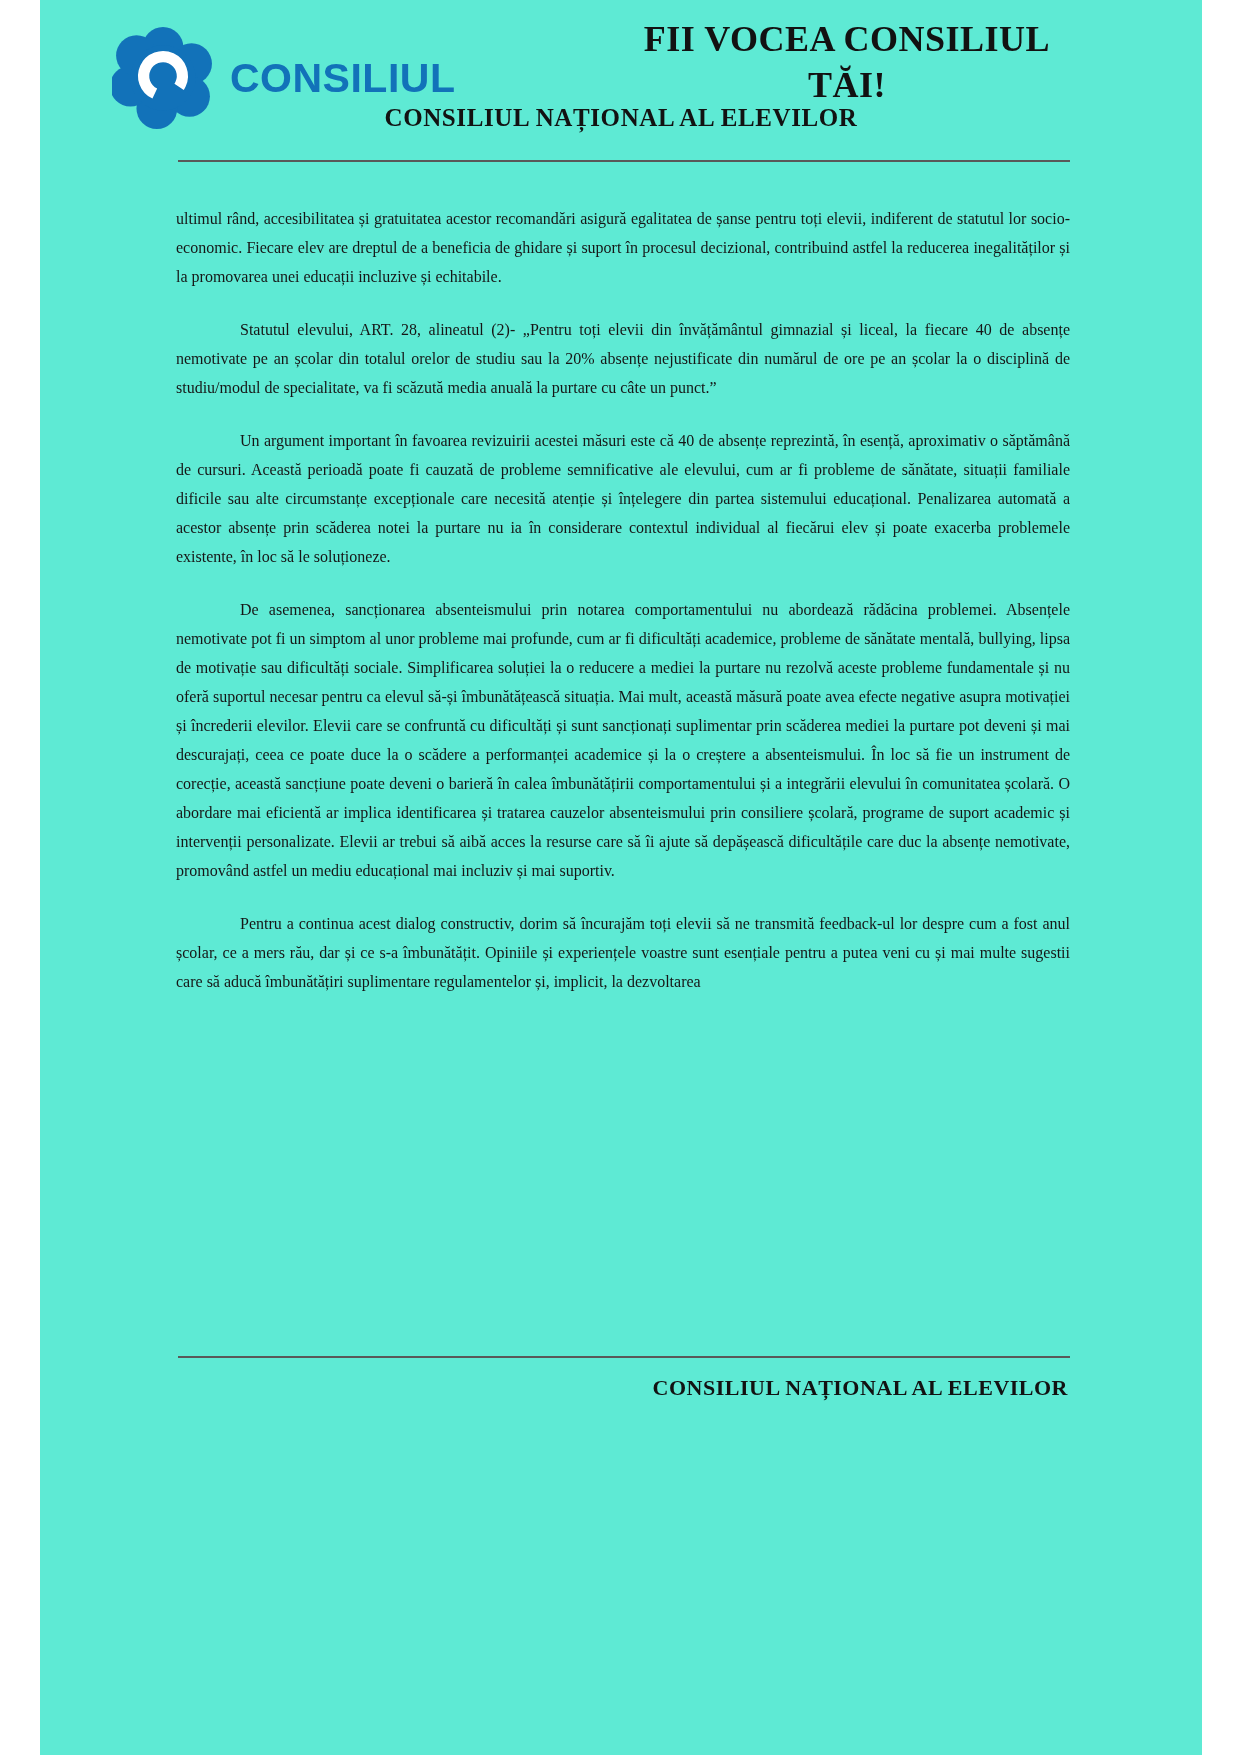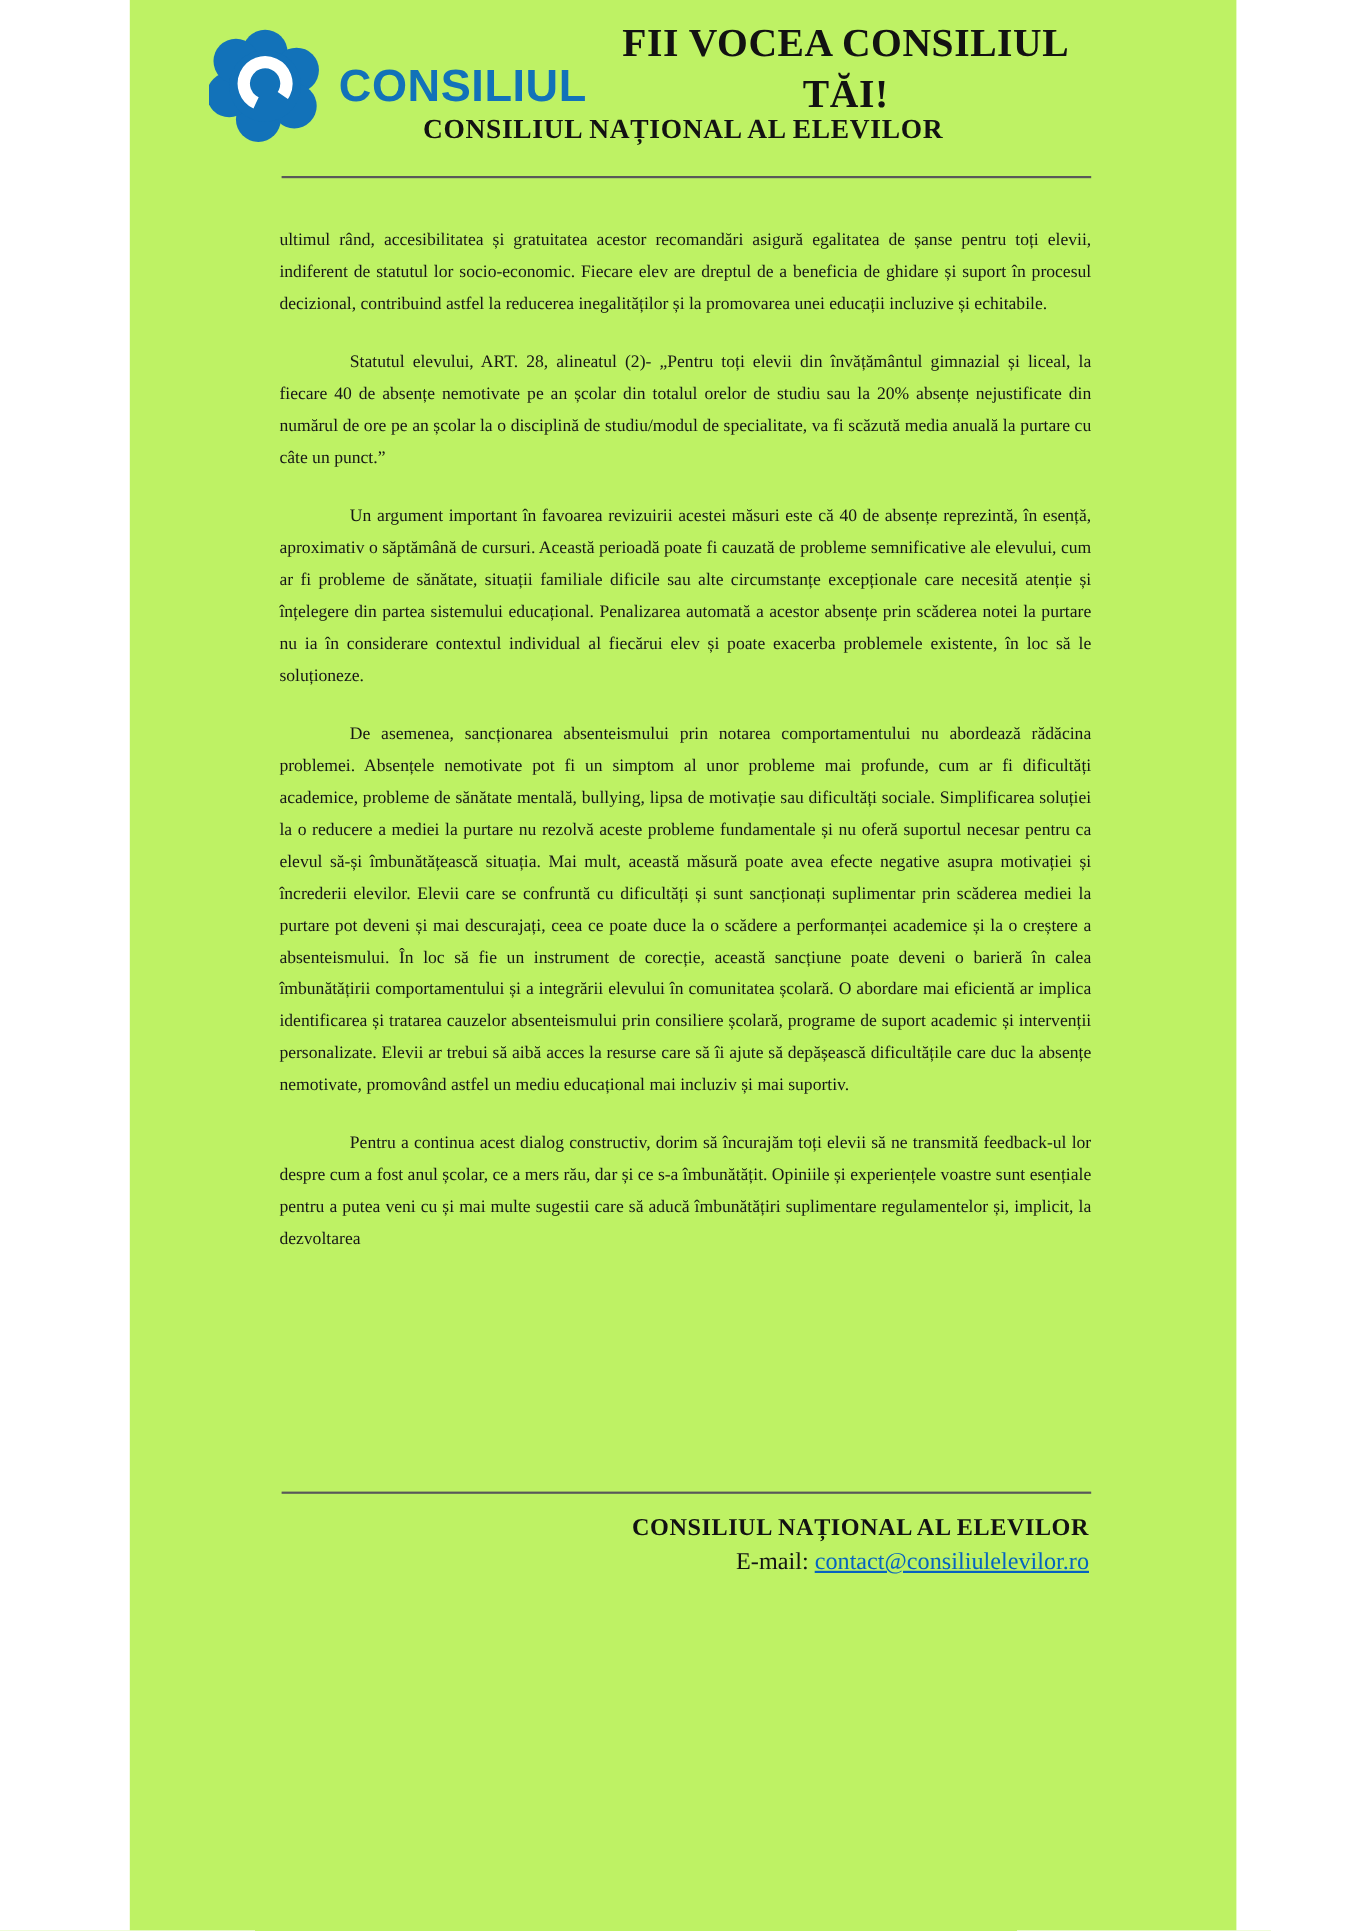--- a/index.html
+++ b/index.html
@@ -1,22 +1,22 @@
 <!DOCTYPE html>
 <html><head>
 <meta charset="utf-8">
 <style>
   * { margin: 0; padding: 0; box-sizing: border-box; }
   html, body { background: #ffffff; }
   .page {
     position: relative;
-    width: 1006px;
+    width: 1162px;
     height: 1755px;
     margin: 0 auto;
-    background: #bef264;
+    background: #5eead4;
     font-family: "Liberation Serif", serif;
     color: #161616;
     overflow: hidden;
   }
 
   
   .logo {
     position: absolute;
     left: 72px;
     top: 26px;
@@ -142,19 +142,15 @@
     <p><span class="bold">Statutul elevului, ART. 28, alineatul (2)</span><span>- „Pentru toți elevii din învățământul gimnazial și liceal, la fiecare 40 de absențe nemotivate pe an școlar din totalul orelor de studiu sau la 20% absențe nejustificate din numărul de ore pe an școlar la o disciplină de studiu/modul de specialitate, va fi scăzută media anuală la purtare cu câte un punct.”</span></p>
     <p>Un argument important în favoarea revizuirii acestei măsuri este că 40 de absențe reprezintă, în esență, aproximativ o săptămână de cursuri. Această perioadă poate fi cauzată de probleme semnificative ale elevului, cum ar fi probleme de sănătate, situații familiale dificile sau alte circumstanțe excepționale care necesită atenție și înțelegere din partea sistemului educațional. Penalizarea automată a acestor absențe prin scăderea notei la purtare nu ia în considerare contextul individual al fiecărui elev și poate exacerba problemele existente, în loc să le soluționeze.</p>
     <p>De asemenea, sancționarea absenteismului prin notarea comportamentului nu abordează rădăcina problemei. Absențele nemotivate pot fi un simptom al unor probleme mai profunde, cum ar fi dificultăți academice, probleme de sănătate mentală, bullying, lipsa de motivație sau dificultăți sociale. Simplificarea soluției la o reducere a mediei la purtare nu rezolvă aceste probleme fundamentale și nu oferă suportul necesar pentru ca elevul să-și îmbunătățească situația. Mai mult, această măsură poate avea efecte negative asupra motivației și încrederii elevilor. Elevii care se confruntă cu dificultăți și sunt sancționați suplimentar prin scăderea mediei la purtare pot deveni și mai descurajați, ceea ce poate duce la o scădere a performanței academice și la o creștere a absenteismului. În loc să fie un instrument de corecție, această sancțiune poate deveni o barieră în calea îmbunătățirii comportamentului și a integrării elevului în comunitatea școlară. O abordare mai eficientă ar implica identificarea și tratarea cauzelor absenteismului prin consiliere școlară, programe de suport academic și intervenții personalizate. Elevii ar trebui să aibă acces la resurse care să îi ajute să depășească dificultățile care duc la absențe nemotivate, promovând astfel un mediu educațional mai incluziv și mai suportiv.</p>
     <p>Pentru a continua acest dialog constructiv, dorim să încurajăm toți elevii să ne transmită feedback-ul lor despre cum a fost anul școlar, ce a mers rău, dar și ce s-a îmbunătățit. Opiniile și experiențele voastre sunt esențiale pentru a putea veni cu și mai multe sugestii care să aducă îmbunătățiri suplimentare regulamentelor și, implicit, la dezvoltarea</p>
   </div>
 
   <div class="rule-bottom"></div>
 
   <div class="footer">
     <div class="footer-org">CONSILIUL NAȚIONAL AL ELEVILOR</div>
-    <div>
-      <span class="bold">E-mail:</span>
-      <a class="email-link" href="#">contact@consiliulelevilor.ro</a>
-    </div>
   </div>
 
 </div>
 
 </body></html>

